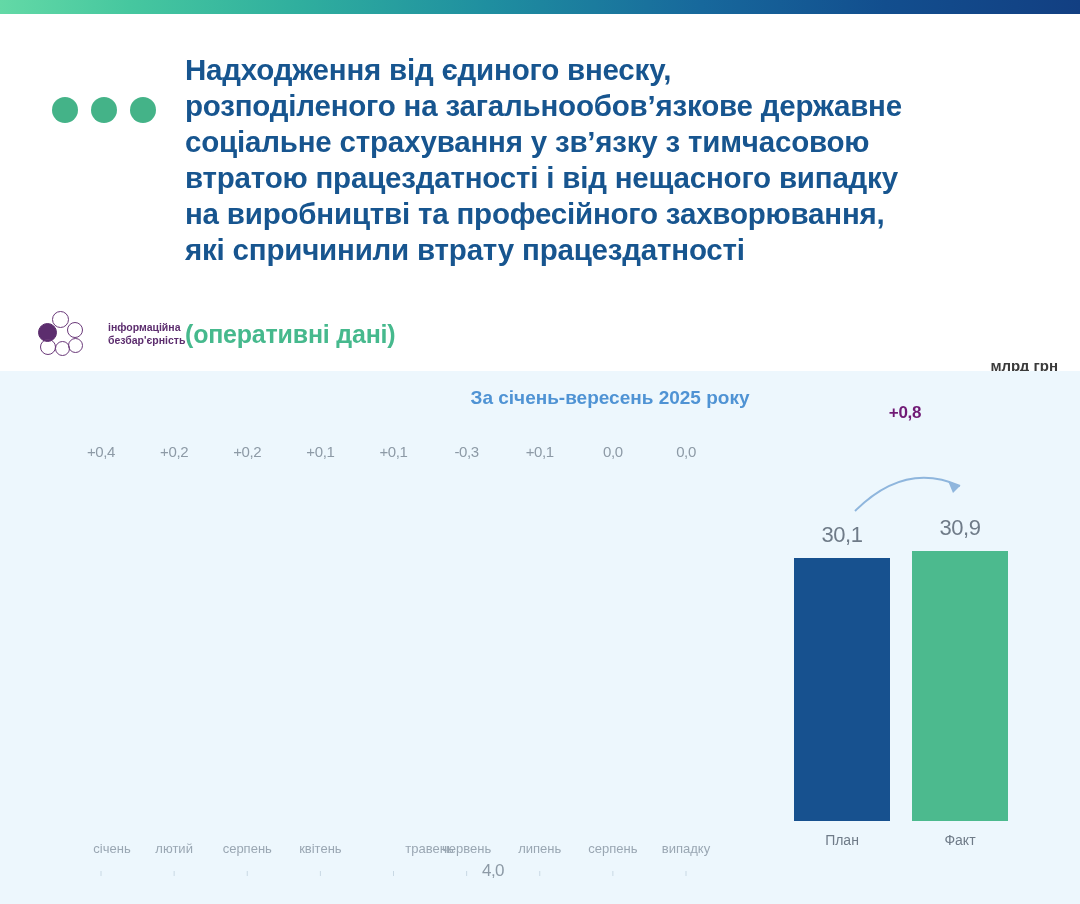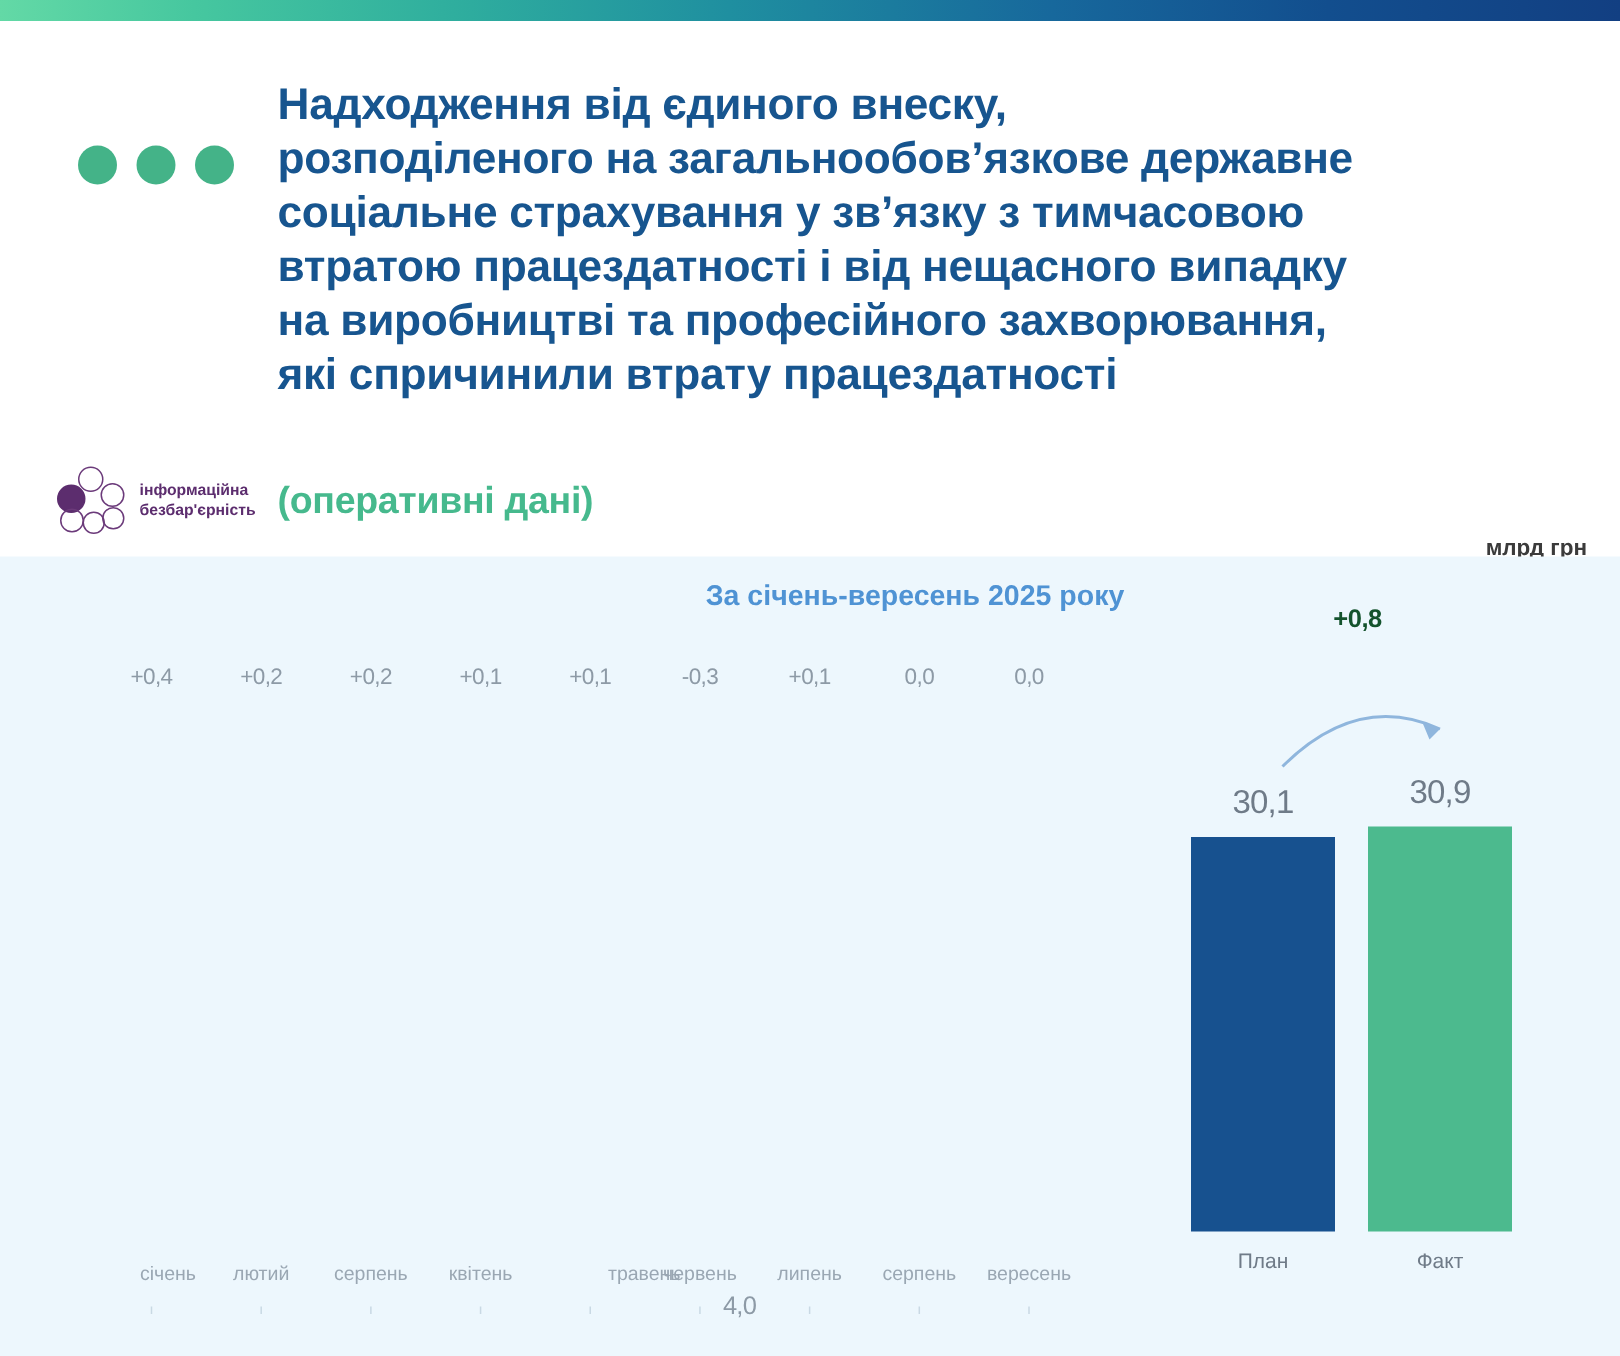--- a/index.html
+++ b/index.html
@@ -46,21 +46,21 @@
   }
   .pfu-mark{
     font-size:40px;font-weight:bold;color:#4cb98c;letter-spacing:-2px;line-height:38px;
     font-family:"DejaVu Sans", sans-serif;
   }
   .pfu-sub{
     font-size:8.5px;font-weight:bold;color:#4cb98c;line-height:11px;letter-spacing:0.4px;
   }
   
   .access-logo{
-    position:absolute;left:38px;top:296px;display:flex;align-items:center;gap:7px;
+    position:absolute;left:38px;top:296px;display:flex;align-items:center;gap:22px;
   }
   .access-circles{position:relative;width:48px;height:48px;}
   .ac{position:absolute;border:1.6px solid #6b3a7a;border-radius:50%;box-sizing:border-box;}
   .ac.filled{background:#5c2d6e;border-color:#5c2d6e;}
   .access-text{font-size:10.5px;font-weight:bold;color:#5c2d6e;line-height:13px;}
   .units{
     position:absolute;right:22px;top:343px;
     font-size:15px;font-weight:bold;color:#3b3b3b;
   }
   
@@ -97,21 +97,21 @@
   .bar-val{
     position:absolute;transform:translateX(-50%);
     font-size:22px;color:#6f7b88;letter-spacing:-0.5px;
   }
   .bar-cat{
     position:absolute;transform:translateX(-50%);bottom:32px;
     font-size:14px;color:#6f7b88;
   }
   .delta-badge{
     position:absolute;transform:translateX(-50%);
-    font-size:17px;color:#14532d;font-weight:bold;letter-spacing:-0.3px;
+    font-size:17px;color:#701a75;font-weight:bold;letter-spacing:-0.3px;
   }
 </style>
 </head>
 <body>
 
 <div class="topbar"></div>
 
 <div class="header">
 
   <div class="dots">
@@ -211,21 +211,21 @@
 
     <div class="months">
         <div class="month" style="left: 112px;">січень</div>
         <div class="month" style="left: 174.125px;">лютий</div>
         <div class="month" style="left: 247.25px;">серпень</div>
         <div class="month" style="left: 320.375px;">квітень</div>
         <div class="month" style="left: 393.5px; margin-left: 36px;">травень</div>
         <div class="month" style="left: 466.625px;">червень</div>
         <div class="month" style="left: 539.75px;">липень</div>
         <div class="month" style="left: 612.875px;">серпень</div>
-        <div class="month" style="left: 686px;">вересень</div>
+        <div class="month" style="left: 686px;">випадку</div>
       </div>
   </div>
 
   <div class="barchart">
     <svg id="arrow-svg" width="320" height="120" style="position:absolute;left:0;top:40px;">
       <path d="M 95 100 Q 145 50 200 75" stroke="#8fb6dd" stroke-width="2" fill="none"></path>
       <path d="M 200 75 L 188 70 L 193 82 Z" fill="#8fb6dd"></path>
     </svg>
     <div class="delta-badge" style="left:145px;top:32px;">+0,8</div>
 

